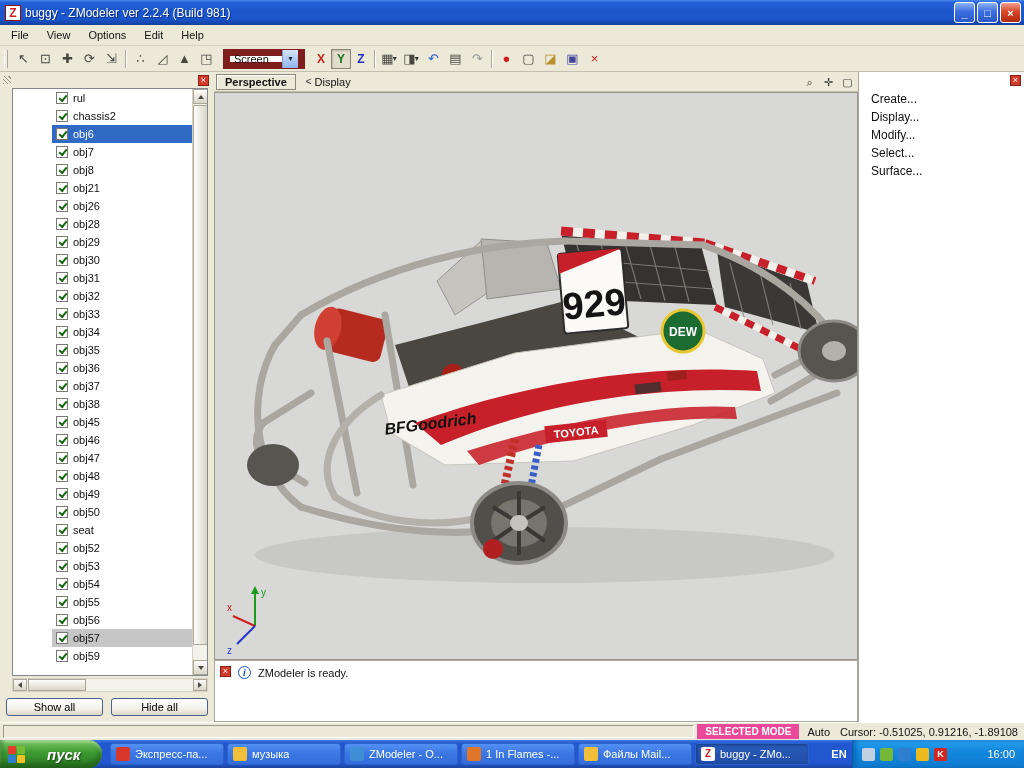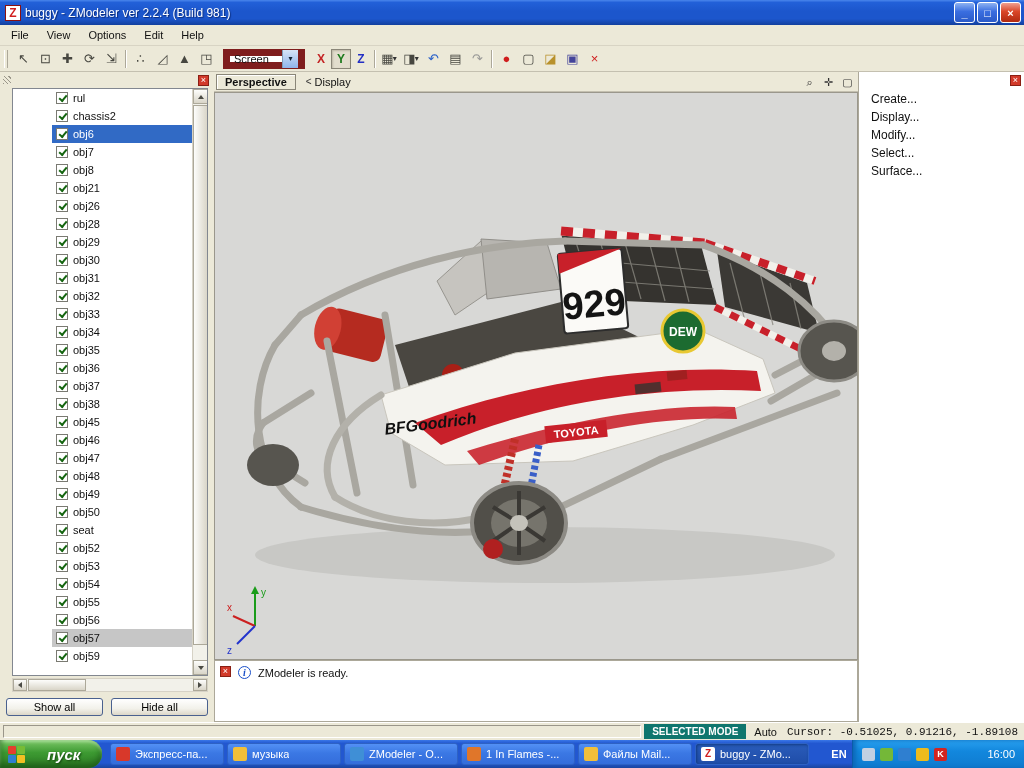--- a/index.html
+++ b/index.html
@@ -102,23 +102,23 @@
     border:1px solid #aca899;padding:5px;display:flex;align-items:flex-start;gap:7px;}
   .info-icon{width:13px;height:13px;border:1px solid #1a4fc8;border-radius:50%;color:#1a4fc8;
     font-family:"Liberation Serif",serif;font-style:italic;font-weight:bold;font-size:10px;
     line-height:11px;text-align:center;flex:0 0 13px;}
   .msg-text{font-size:11px;padding-top:1px;}
 
   
   .statusbar{position:absolute;left:0;top:722px;width:1024px;height:18px;background:#ece9d8;
     border-top:1px solid #fff;display:flex;align-items:center;font-size:11px;}
   .sb-fill{flex:1;height:13px;margin:0 3px;border:1px solid;border-color:#9a968a #fff #fff #9a968a;}
-  .sb-mode{background:#0f766e;color:#fff;font-size:10px;font-weight:bold;padding:2px 8px;white-space:nowrap;}
+  .sb-mode{background:#ec4899;color:#fff;font-size:10px;font-weight:bold;padding:2px 8px;white-space:nowrap;}
   .sb-auto{padding:0 8px;white-space:nowrap;}
-  .sb-cursor{padding:0 6px 0 2px;white-space:nowrap;font-family:Liberation Mono, monospace;}
+  .sb-cursor{padding:0 6px 0 2px;white-space:nowrap;}
 
   
   .taskbar{position:absolute;left:0;top:740px;width:1024px;height:28px;
     background:linear-gradient(#3a77e8 0%,#2257d0 12%,#2257d0 82%,#1a459e 100%);display:flex;align-items:stretch;}
   .start-btn{width:102px;border:none;padding:0 0 0 8px;margin-right:8px;cursor:pointer;
     background:linear-gradient(#7cc868,#3d9a32 45%,#2f7f26);border-radius:0 14px 14px 0;
     display:flex;align-items:center;gap:22px;color:#fff;font-weight:bold;font-style:italic;font-size:15px;
     text-shadow:1px 1px 2px #14430f;box-shadow:inset 0 -4px 7px #1e5c18,inset 0 2px 3px #b4e8a4;}
   .win-flag{width:17px;height:17px;display:grid;grid-template-columns:8px 8px;grid-template-rows:8px 8px;gap:1px;}
   .win-flag span{border-radius:1px;}

